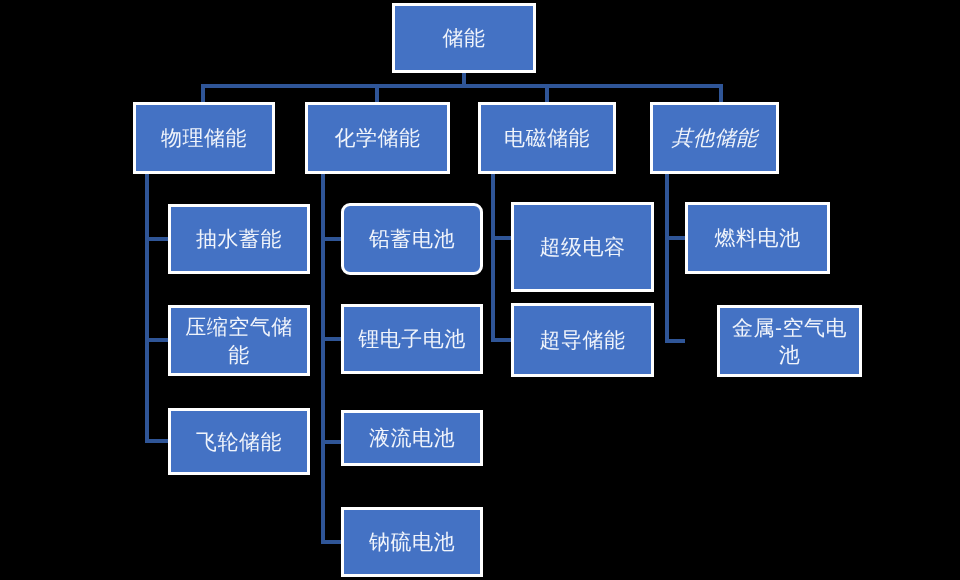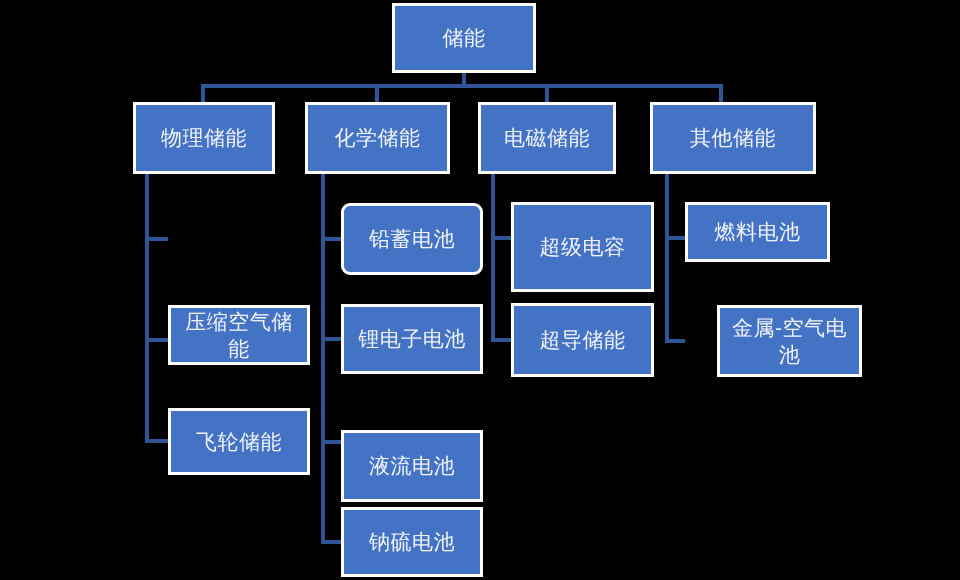--- a/index.html
+++ b/index.html
@@ -76,51 +76,54 @@
 
   <div class="node" style="left:133px; top:102px; width:142px; height:72px;">
     <span class="lbl">物理储能</span>
   </div>
   <div class="node" style="left:305px; top:102px; width:145px; height:72px;">
     <span class="lbl">化学储能</span>
   </div>
   <div class="node" style="left:478px; top:102px; width:138px; height:72px;">
     <span class="lbl">电磁储能</span>
   </div>
-  <div class="node" style="left:650px; top:102px; width:166px; height:72px;">
+  <div class="node" style="left:650px; top:102px; width:129px; height:72px;font-style:italic;">
     <span class="lbl">其他储能</span>
   </div>
 
-  <div class="node" style="left:168px; top:305px; width:142px; height:60px;">
+  <div class="node" style="left:168px; top:204px; width:142px; height:70px;">
+    <span class="lbl">抽水蓄能</span>
+  </div>
+  <div class="node" style="left:168px; top:305px; width:142px; height:71px;">
     <span class="lbl">压缩空气储能</span>
   </div>
   <div class="node" style="left:168px; top:408px; width:142px; height:67px;">
     <span class="lbl">飞轮储能</span>
   </div>
 
   <div class="node" style="left:341px; top:203px; width:142px; height:72px;border-radius:9px;">
     <span class="lbl">铅蓄电池</span>
   </div>
   <div class="node" style="left:341px; top:304px; width:142px; height:70px;">
     <span class="lbl">锂电子电池</span>
   </div>
-  <div class="node" style="left:341px; top:430px; width:142px; height:72px;">
+  <div class="node" style="left:341px; top:410px; width:142px; height:56px;">
     <span class="lbl">液流电池</span>
   </div>
   <div class="node" style="left:341px; top:507px; width:142px; height:70px;">
     <span class="lbl">钠硫电池</span>
   </div>
 
   <div class="node" style="left:511px; top:202px; width:143px; height:90px;">
     <span class="lbl">超级电容</span>
   </div>
   <div class="node" style="left:511px; top:303px; width:143px; height:74px;">
     <span class="lbl">超导储能</span>
   </div>
 
-  <div class="node" style="left:685px; top:202px; width:145px; height:60px;">
+  <div class="node" style="left:685px; top:202px; width:145px; height:72px;">
     <span class="lbl">燃料电池</span>
   </div>
   <div class="node" style="left:685px; top:305px; width:145px; height:72px;margin-left:32px;">
     <span class="lbl">金属-空气电池</span>
   </div>
 
 </div>
 
 </body></html>

